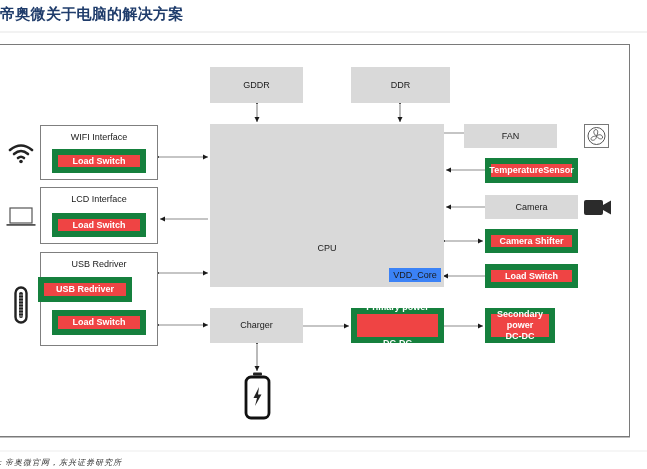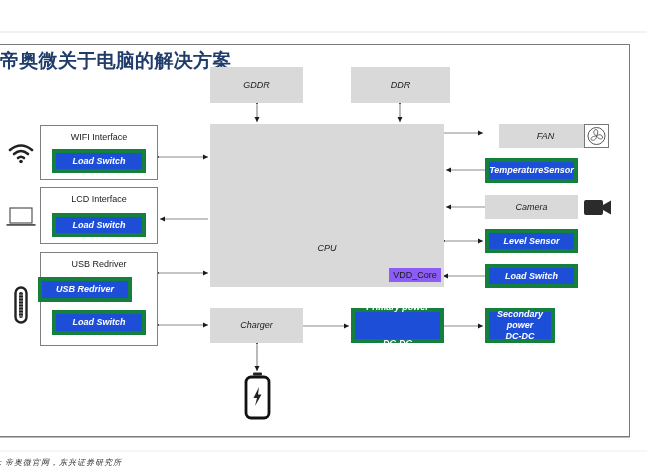--- a/index.html
+++ b/index.html
@@ -1,30 +1,30 @@
 <!DOCTYPE html>
 <html><head>
 <meta charset="utf-8">
 <style>
   html, body { margin: 0; padding: 0; background: #ffffff; }
   body { width: 647px; height: 469px; position: relative; overflow: hidden;
          font-family: "Liberation Sans", "DejaVu Sans", sans-serif; }
   .title { position: absolute; left: 0; top: 5px; font-family: Liberation Mono, monospace;
-           font-size: 19px; font-weight: bold; color: #1f3c6b; white-space: nowrap; letter-spacing: 0.3px; margin-top: 43px; }
+           font-size: 15px; font-weight: bold; color: #1f3c6b; white-space: nowrap; letter-spacing: 0.3px; }
   .title-rule { position: absolute; left: 0; top: 31px; width: 647px; height: 2px; background: #f2f2f2; }
   .frame { position: absolute; left: -2px; top: 44px; width: 631px; height: 391px;
            border: 1px solid #7a7a7a; border-left: none; box-shadow: 0 1px 0 #bdbdbd; }
   .box { position: absolute; display: flex; align-items: center; justify-content: center;
-         text-align: center; font-size: 9px; line-height: 11px; box-sizing: border-box; font-style: italic; }
+         text-align: center; font-size: 9px; line-height: 11px; box-sizing: border-box; }
   .gray { background: #d9d9d9; color: #1a1a1a; }
-  .dark { background: #1d4ed8; color: #ffffff; font-weight: bold; border: 4px solid #15803d; }
+  .dark { background: #ef4444; color: #ffffff; font-weight: bold; border: 6px solid #15803d; }
   .outer { position: absolute; border: 1px solid #7f7f7f; background: #ffffff; box-sizing: border-box; }
   .outer-label { position: absolute; left: 0; right: 0; top: 6px; text-align: center;
                  font-size: 9px; color: #1a1a1a; }
-  .vdd { position: absolute; left: 389px; top: 268px; width: 52px; height: 14px; background: #8b5cf6;
+  .vdd { position: absolute; left: 389px; top: 268px; width: 52px; height: 14px; background: #3b82f6;
          font-size: 9px; color: #1a1a1a; display: flex; align-items: center; justify-content: center; }
   svg.lines { position: absolute; left: 0; top: 0; }
   .icon { position: absolute; }
   .footer { position: absolute; left: -4px; top: 457px; font-family: "DejaVu Serif", serif;
             font-style: italic; font-size: 8px; color: #333; white-space: nowrap; letter-spacing: 1px; }
   .footer-rule { position: absolute; left: 0; top: 450px; width: 647px; height: 2px; background: #f6f6f6; }
 </style>
 </head>
 <body>
 
@@ -78,27 +78,27 @@
   <div class="outer-label">LCD Interface</div>
 </div>
 <div class="box dark" style="left:52px;top:213px;width:94px;height:24px;">Load Switch</div>
 
 <div class="outer" style="left:40px;top:252px;width:118px;height:94px;">
   <div class="outer-label">USB Redriver</div>
 </div>
 <div class="box dark" style="left:38px;top:277px;width:94px;height:25px;">USB Redriver</div>
 <div class="box dark" style="left:52px;top:310px;width:94px;height:25px;">Load Switch</div>
 
-<div class="box gray" style="left:499px;top:124px;width:93px;height:24px;">FAN</div>
+<div class="box gray" style="left:464px;top:124px;width:93px;height:24px;">FAN</div>
 <div class="box dark" style="left:485px;top:158px;width:93px;height:25px;">
   <span>Temperature</span>
   <span>Sensor</span>
 </div>
 <div class="box gray" style="left:485px;top:195px;width:93px;height:24px;text-align:center;">Camera</div>
-<div class="box dark" style="left:485px;top:229px;width:93px;height:24px;">Level Sensor</div>
+<div class="box dark" style="left:485px;top:229px;width:93px;height:24px;">Camera Shifter</div>
 <div class="box dark" style="left:485px;top:264px;width:93px;height:24px;">Load Switch</div>
 
 <div class="box gray" style="left:210px;top:308px;width:93px;height:35px;">Charger</div>
 <div class="box dark" style="left:351px;top:308px;width:93px;height:35px;flex-direction:column;gap:25px;">
   <span>Primary power</span>
   <span>DC-DC</span>
 </div>
 <div class="box dark" style="left:485px;top:308px;width:70px;height:35px;flex-direction:column;">
   <span>Secondary power</span>
   <span>DC-DC</span>

